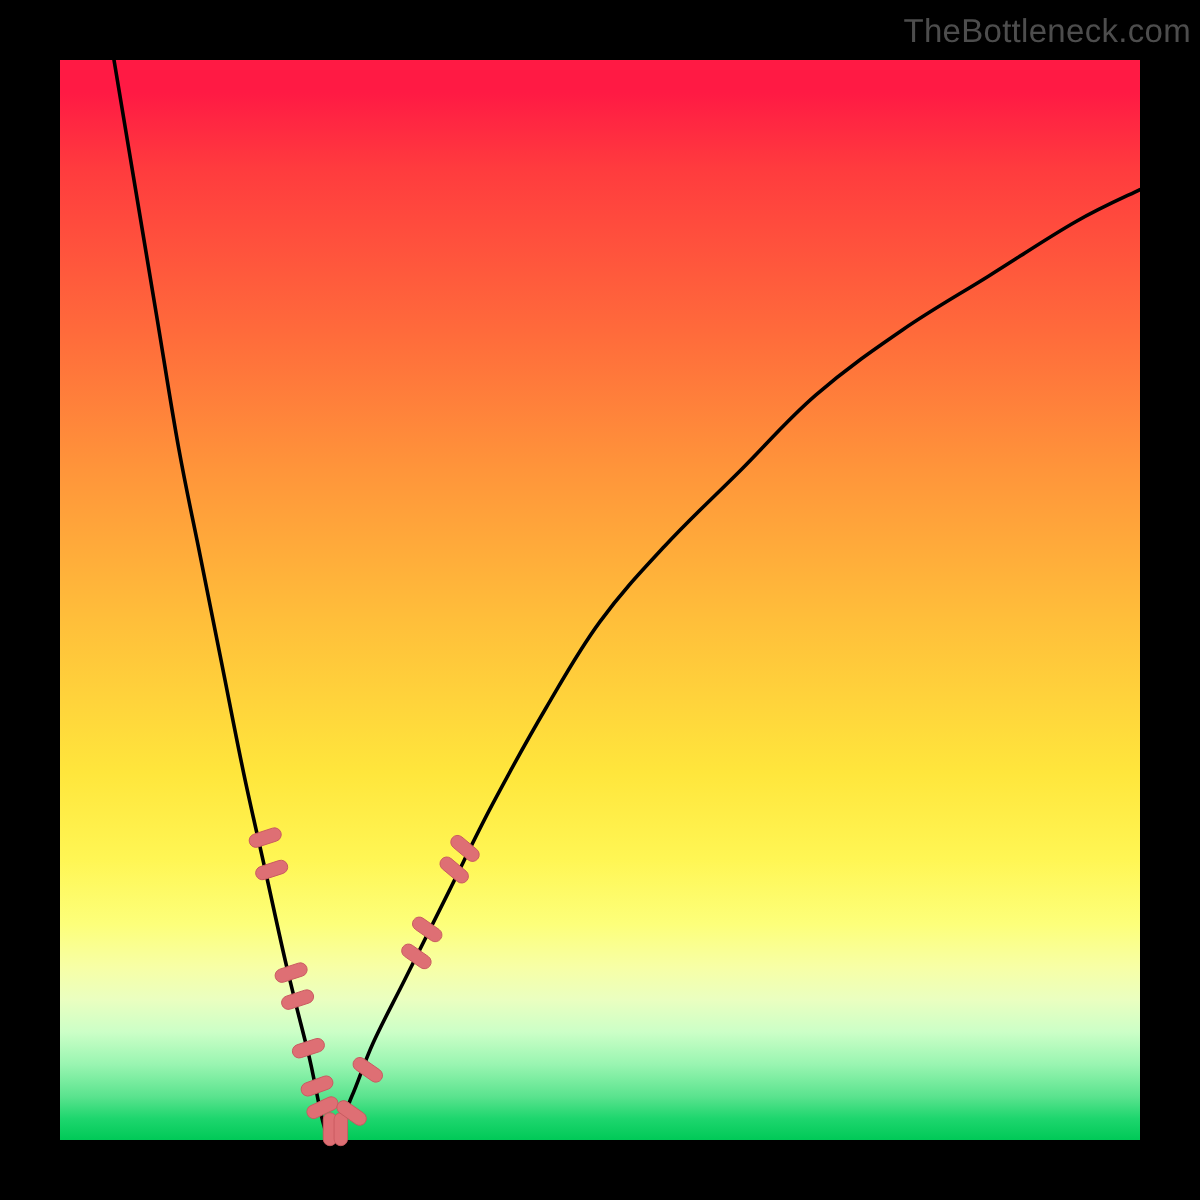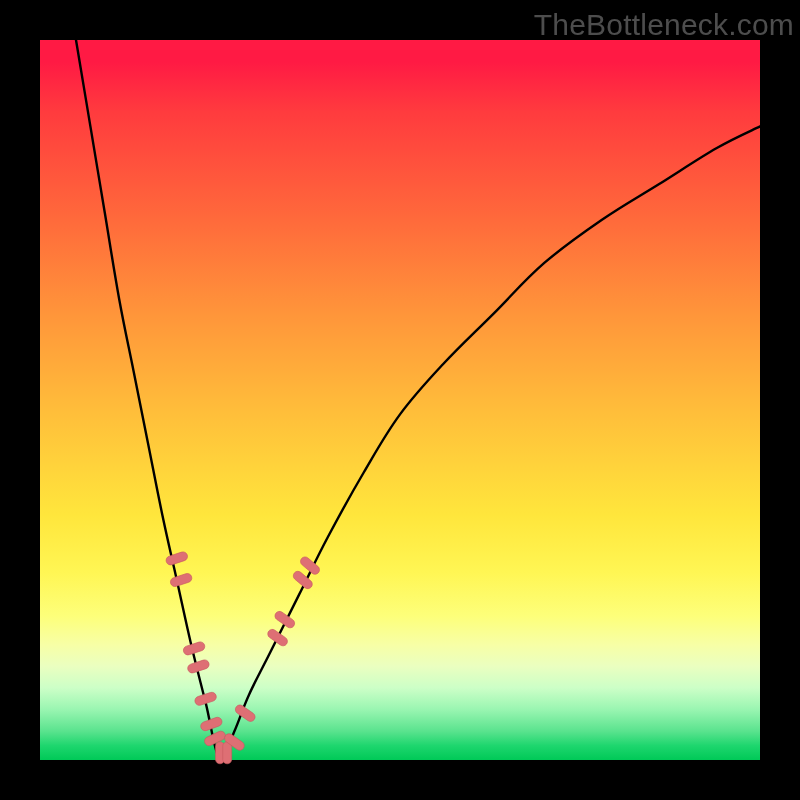--- a/index.html
+++ b/index.html
@@ -50,21 +50,21 @@
       #5ae38e 96%,
       #1ed66e 98%,
       #00c957 100%
     );
   }
   .watermark {
     position: absolute;
     right: 6px;
     top: 8px;
     color: #4d4d4d;
-    font-size: 30px;
+    font-size: 22px;
     letter-spacing: 0.2px;
     font-weight: 500;
     user-select: none;
   }
   svg.curve {
     position: absolute;
     left: 0;
     top: 0;
     width: 720px;
     height: 720px;

